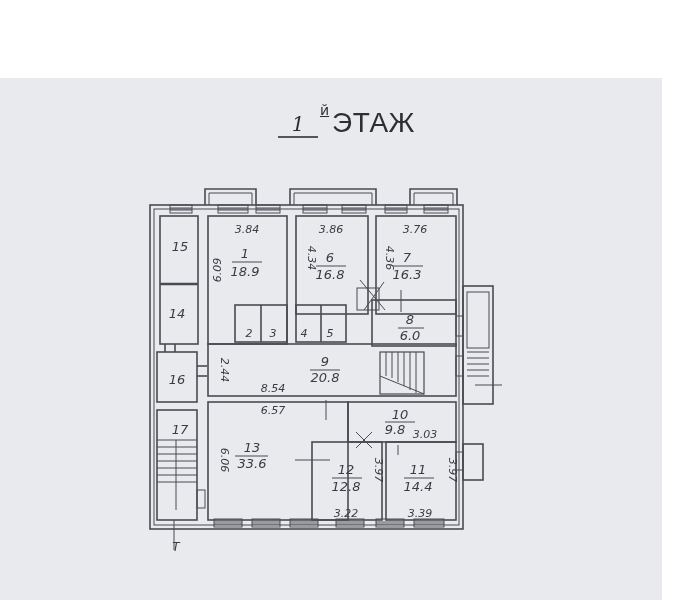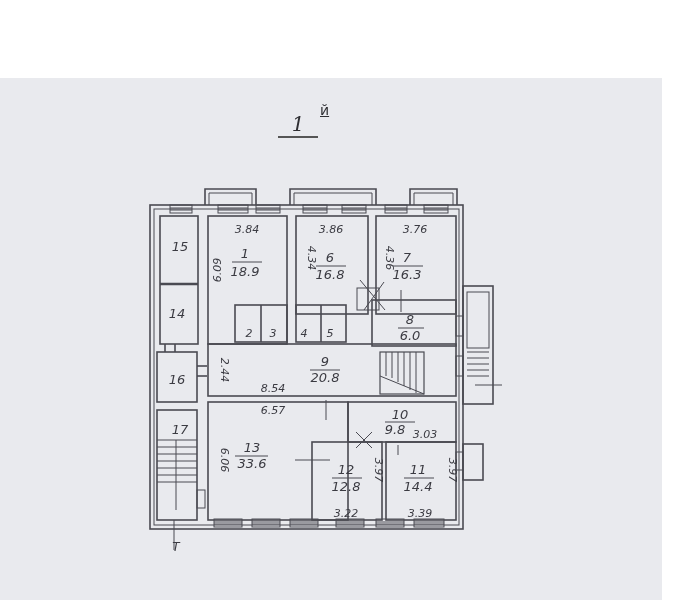--- a/index.html
+++ b/index.html
@@ -16,20 +16,21 @@
   svg.plan text { font-family:"DejaVu Sans", sans-serif; font-style:italic; fill:#3b3b42; }
 </style>
 </head>
 <body>
 
 <div class="paper"></div>
 
 <div class="title">
   <span class="num">1</span>
   <span class="sup">й</span>
+  <span class="word">ЭТАЖ</span>
 </div>
 
 <svg class="plan" width="694" height="600" viewBox="0 0 694 600">
   <g stroke="#4a4a52" fill="none" stroke-width="1.6">
 
     <rect x="150" y="205" width="313" height="324"></rect>
     <rect x="154" y="209" width="305" height="316" stroke-width="1"></rect>
 
     <path d="M205 205 V189 H256 V205"></path>
       <path d="M209 205 V193 H252 V205" stroke-width="1"></path>

